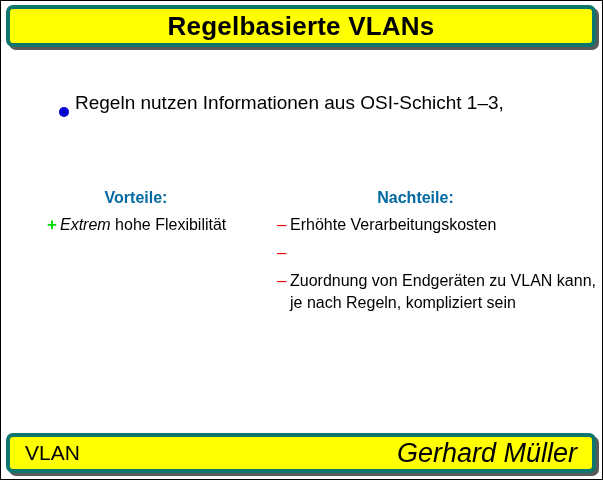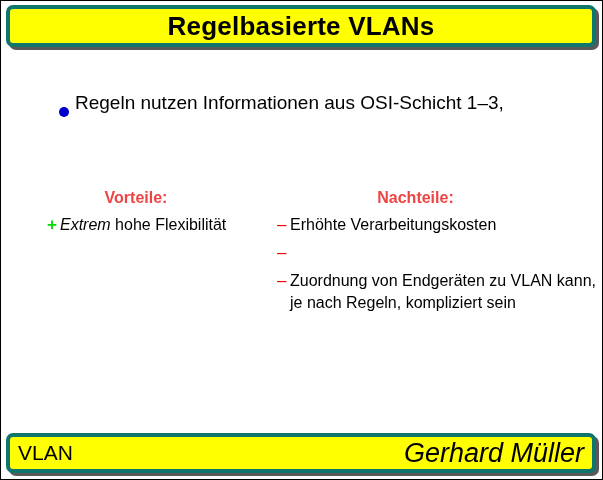--- a/index.html
+++ b/index.html
@@ -47,21 +47,21 @@
     letter-spacing: 0.2px;
     white-space: nowrap;
   }
 
   .footer-bar {
     left: 5px;
     top: 432px;
     width: 590px;
     height: 40px;
     justify-content: space-between;
-    padding: 0 8px;
+    padding: 0 15px;
   }
   .footer-left {
     font-size: 21px;
     color: #000000;
   }
   .footer-right {
     font-size: 27px;
     font-style: italic;
     color: #000000;
   }
@@ -114,21 +114,21 @@
     width: 268px;
     padding-left: 46px;
   }
   .col-cons {
     width: 335px;
     padding-left: 8px;
   }
   .col-heading {
     font-size: 16px;
     font-weight: bold;
-    color: #ef4444;
+    color: #0369a1;
     text-align: center;
     margin-bottom: 7px;
   }
   .col-pros .col-heading { padding-right: 44px; }
   .col-cons .col-heading { padding-right: 50px; }
 
   .item {
     display: flex;
     align-items: flex-start;
     margin-bottom: 6px;

